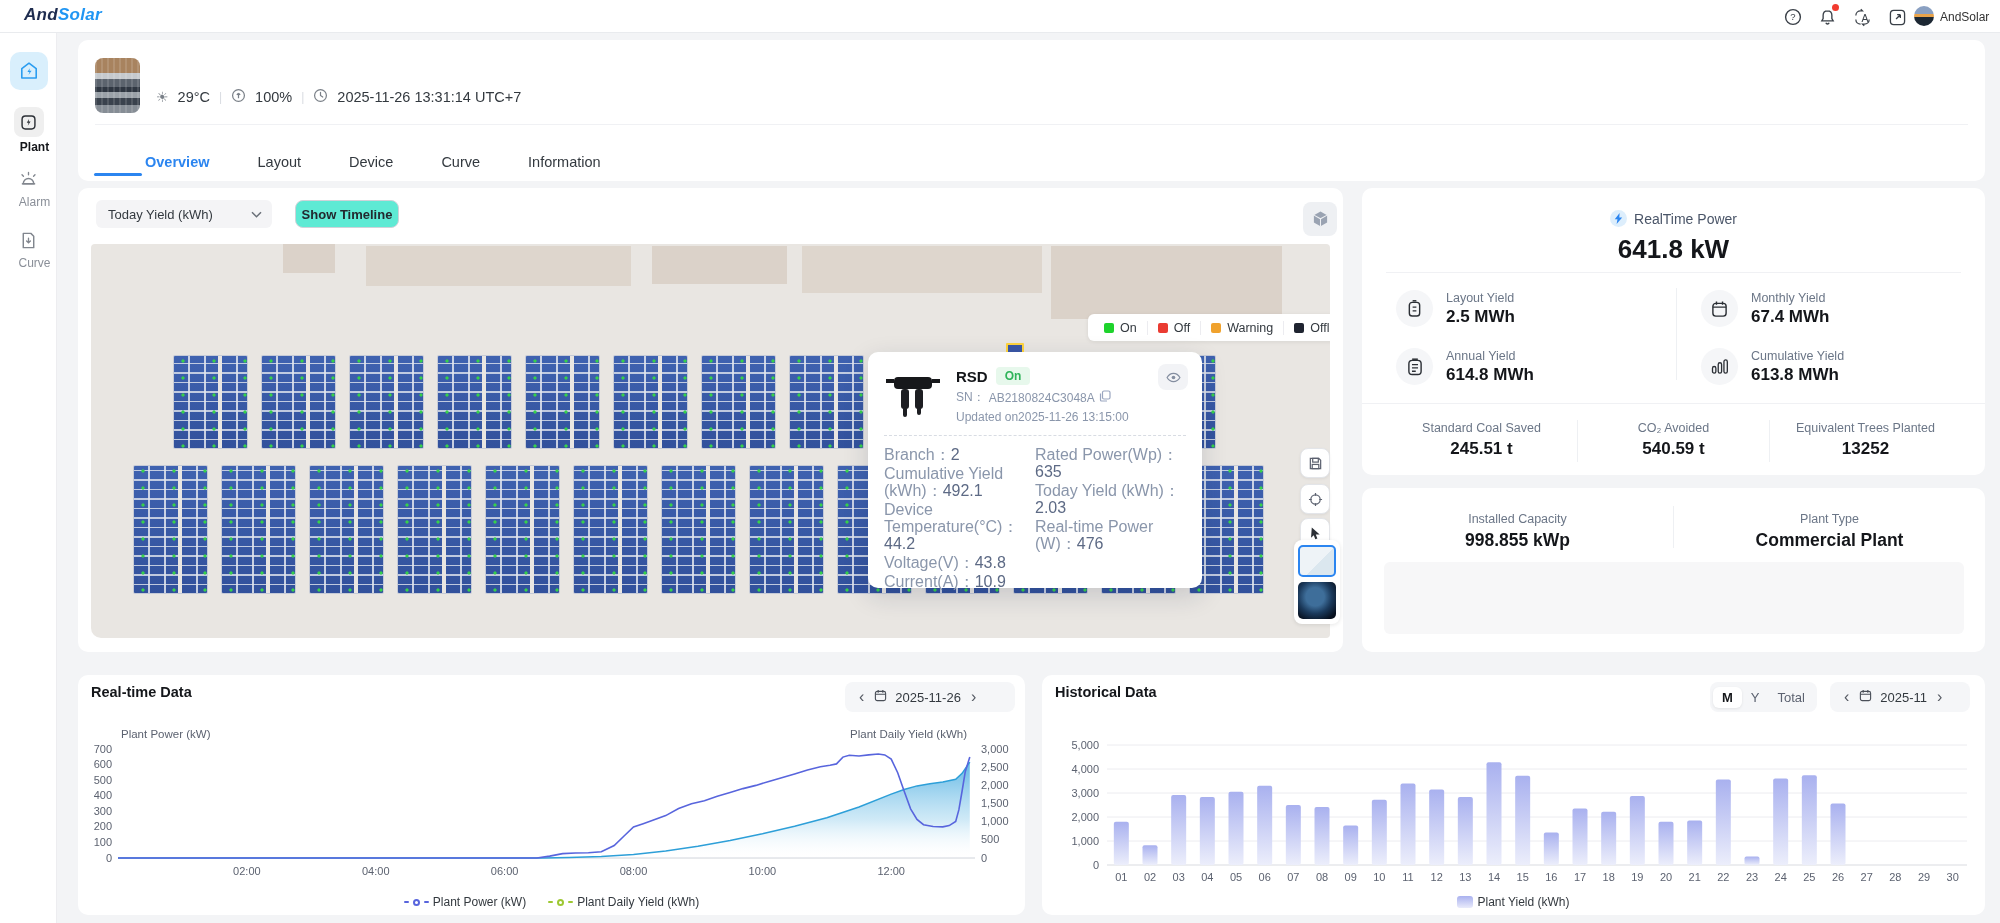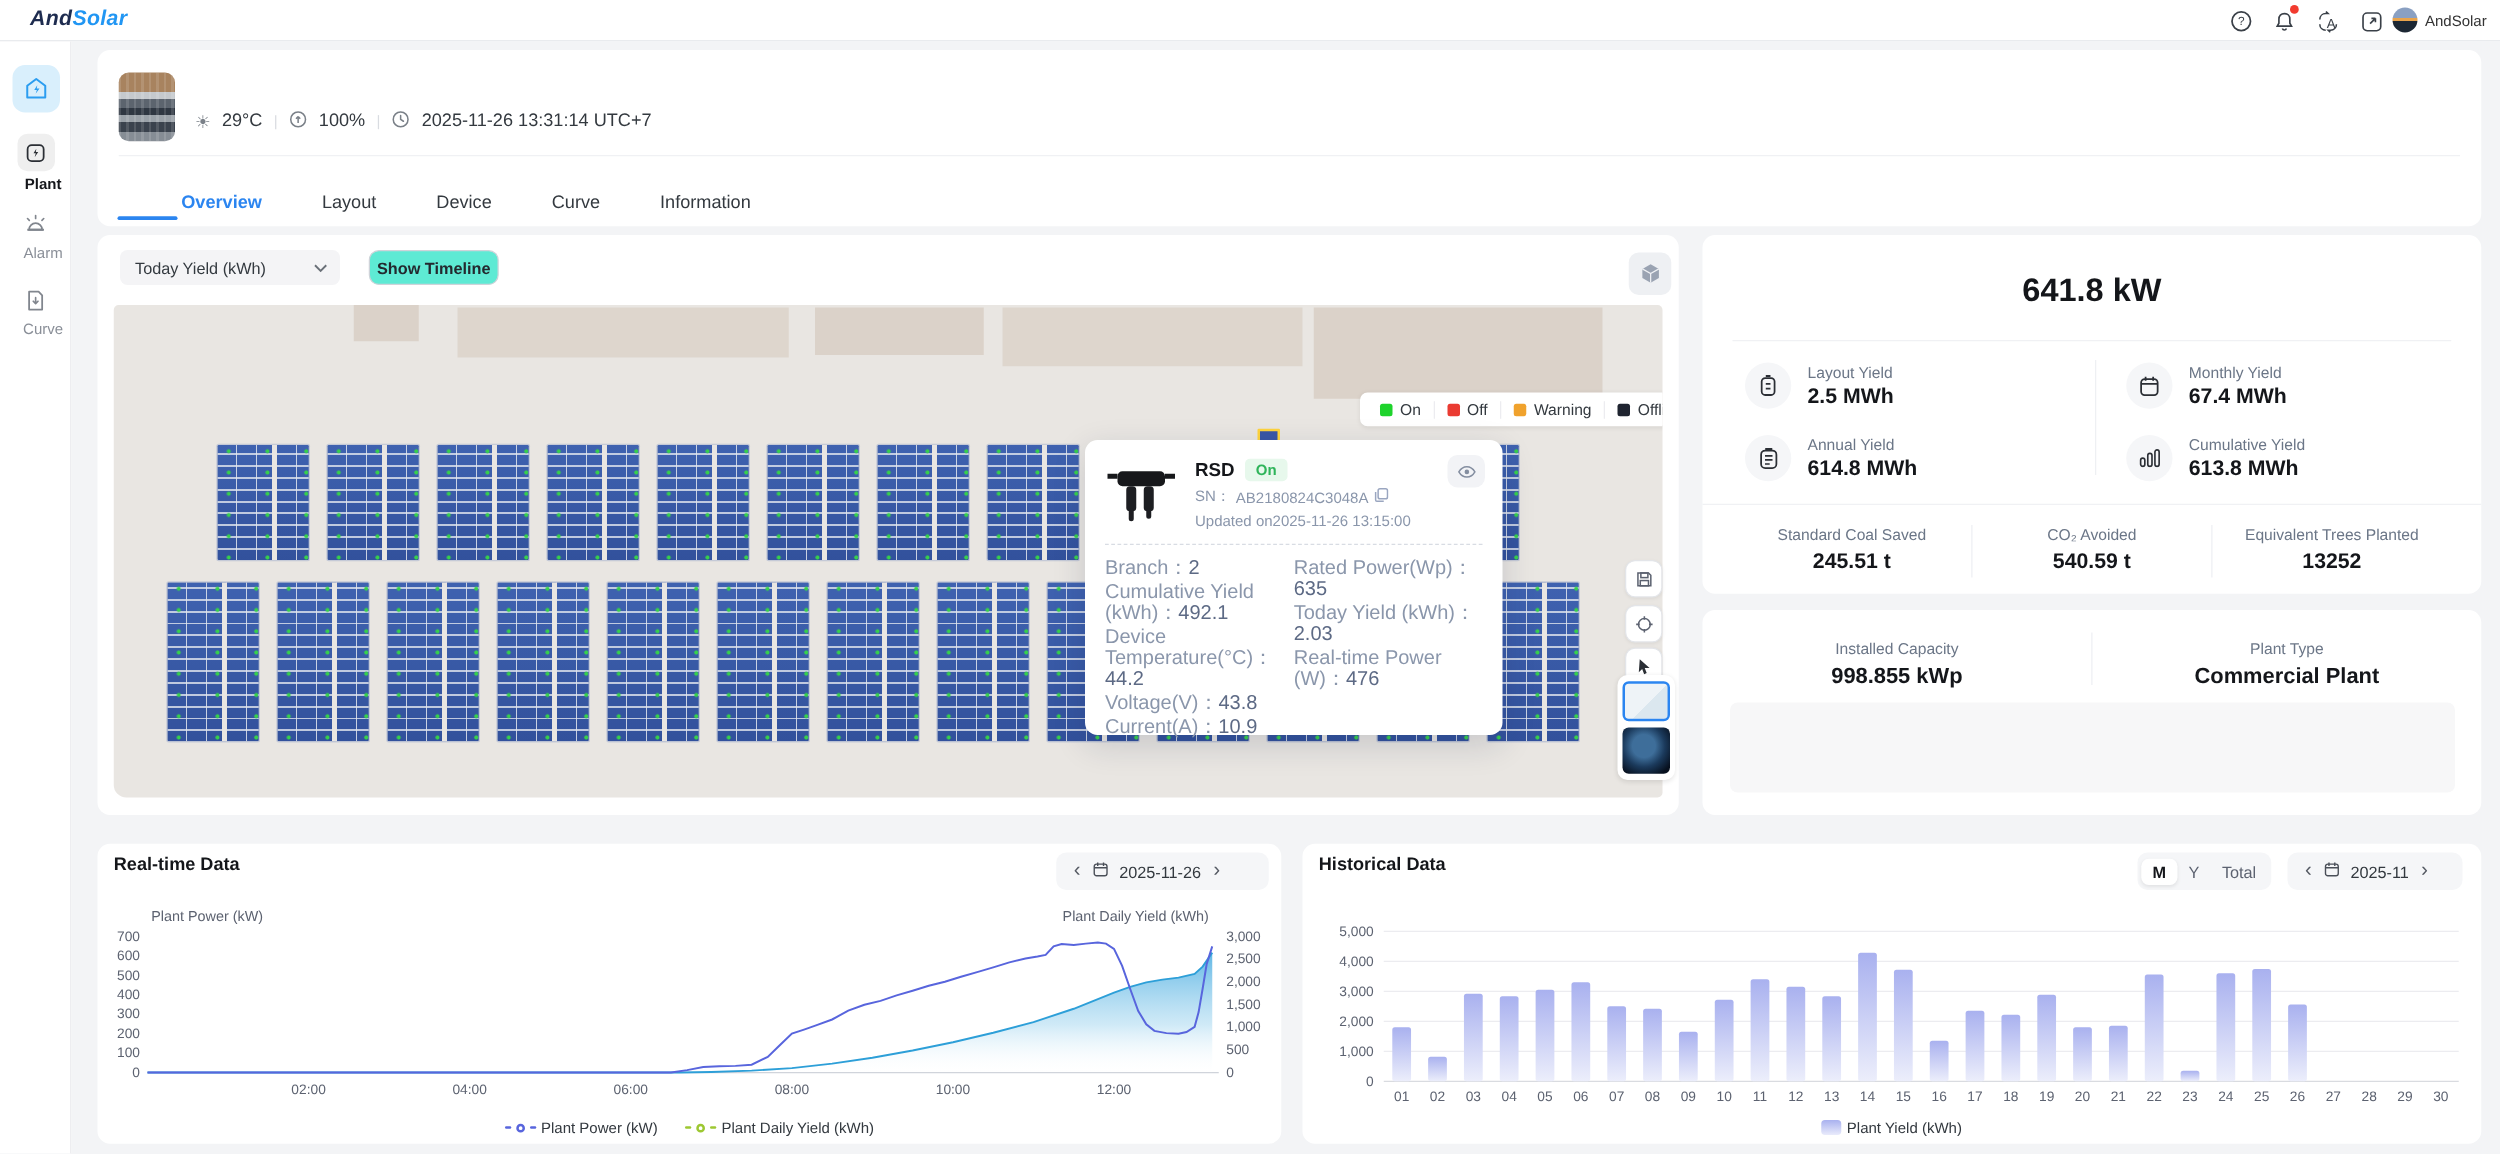--- a/index.html
+++ b/index.html
@@ -351,20 +351,28 @@
       <div class="tt-col" id="tt-right">
           <div class="tt-field"><span>Rated Power(Wp)：</span><b>635</b></div>
           <div class="tt-field"><span>Today Yield (kWh)：</span><b>2.03</b></div>
           <div class="tt-field"><span>Real-time Power (W)：</span><b>476</b></div>
         </div>
     </div>
   </div>
 
   <div class="card" style="left:1362px;top:188px;width:623px;height:287px">
     <div class="abs center" style="left:0;width:623px;top:22px">
+      <div class="rt-label">
+        <span class="boltcirc">
+            <svg width="9" height="11" viewBox="0 0 9 11">
+              <path d="M5.6 0 .8 6.2h2.7L2.6 11l5.6-6.6H5.3L5.6 0z" fill="#2b85f0"></path>
+            </svg>
+          </span>
+        <span>RealTime Power</span>
+      </div>
       <div class="rt-value">641.8 kW</div>
     </div>
     <div class="hr" style="left:24px;top:84px;width:575px"></div>
     <div class="ycell" style="left:34px;top:102px">
       <div class="ycirc">
           <svg width="15" height="19" viewBox="0 0 16 20">
             <rect x="2.5" y="3.5" width="11" height="14.5" rx="3" fill="none" stroke="#2b2f35" stroke-width="1.5"></rect>
             <path d="M6 1.8h4" stroke="#2b2f35" stroke-width="1.6"></path>
             <path d="M6 8.5h4M6 12.5h4" stroke="#2b2f35" stroke-width="1.5"></path>
           </svg>

